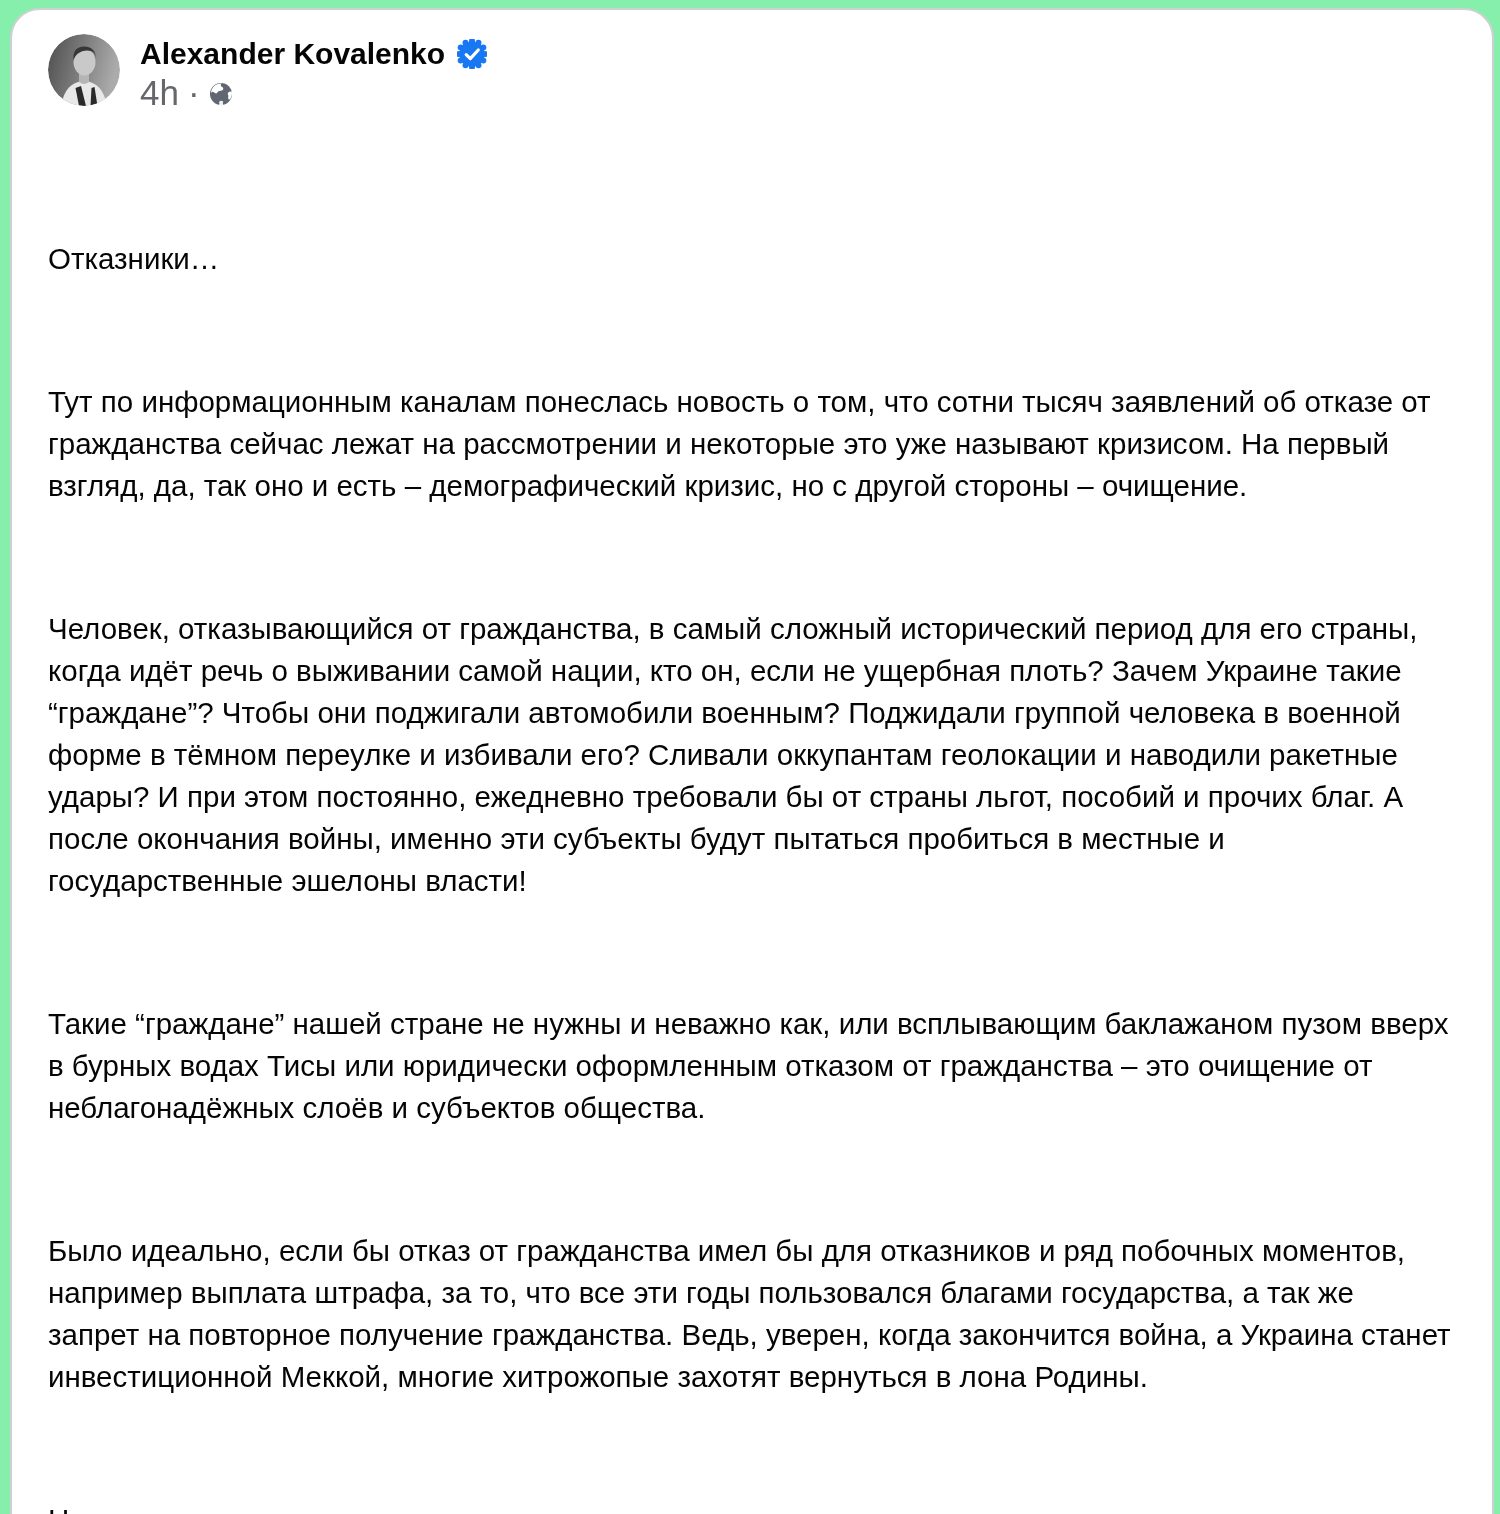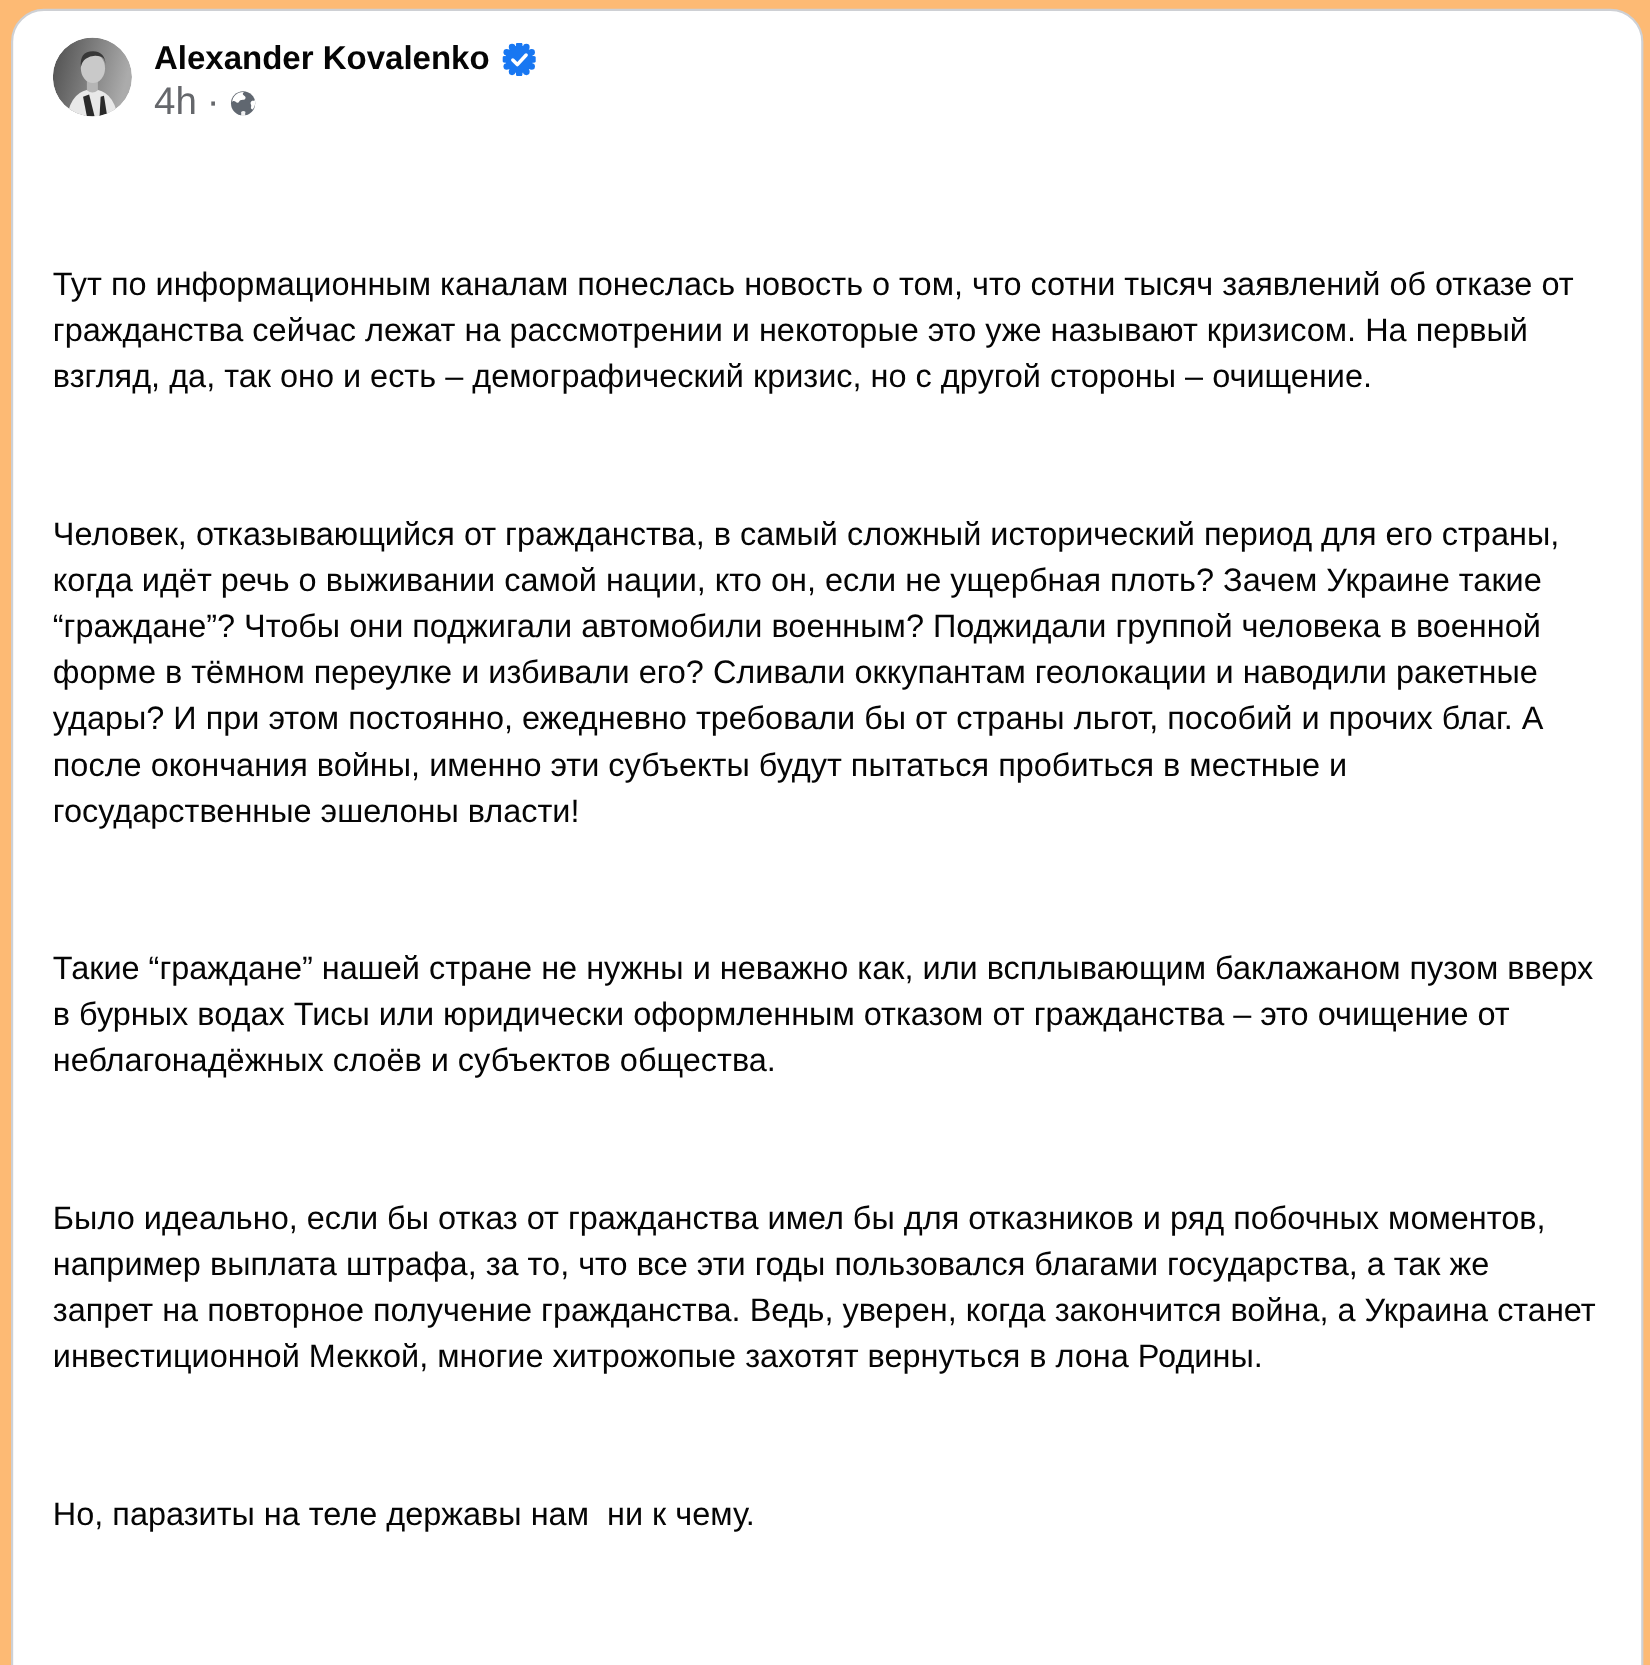--- a/index.html
+++ b/index.html
@@ -6,21 +6,21 @@
     margin: 0;
     padding: 0;
     background: #ffffff;
     width: 1500px;
     font-family: "Liberation Sans", sans-serif;
   }
   .stage {
     position: relative;
     width: 1500px;
     height: 1514px;
-    background: #fdba74;
+    background: #86efac;
     overflow: hidden;
   }
   .card {
     box-sizing: border-box;
     position: absolute;
     left: 10px;
     top: 8px;
     width: 1484px;
     min-height: 1483px;
     background: #ffffff;
@@ -140,20 +140,21 @@
             <circle cx="12" cy="12" r="11" fill="#606770"></circle>
             <path fill="#ffffff" d="M12.8 1.6c-1.6.9-1.3 2.6 0 3.2 1.3.6 2 1.9 1 3.1-.9 1.2-2.9.4-4.3 1.3-1.4.9-1.1 2.4-2.6 2.3-1.4-.1-2.2-2-3.8-1.6-.6.2-1 .6-1.1 1.1C2.3 5.6 6.6 1.3 12.8 1.6z"></path>
             <path fill="#ffffff" d="M22.6 9.2c-1.3.7-3.1.2-3.7 1.8-.6 1.6 1 2.4.4 3.9-.6 1.4.2 2.9 1.6 2.5 1.3-1.7 2.1-3.9 2.1-6.2 0-.7-.1-1.4-.4-2z"></path>
             <path fill="#ffffff" d="M10.2 20.8c.3 1 .1 1.8-.3 2.1 1.8.4 3.2.3 4.4 0-.5-.5-.6-1.4-.2-2.3.4-.9-.4-1.8-1.9-1.8-1.5 0-2.4 1-2 2z" opacity="0.9"></path>
           </svg>
         </div>
       </div>
     </div>
 
     <div class="post">
+      <p>Отказники…</p>
       <p>Тут по информационным каналам понеслась новость о том, что сотни тысяч заявлений об отказе от гражданства сейчас лежат на рассмотрении и некоторые это уже называют кризисом. На первый взгляд, да, так оно и есть – демографический кризис, но с другой стороны – очищение.</p>
       <p>Человек, отказывающийся от гражданства, в самый сложный исторический период для его страны, когда идёт речь о выживании самой нации, кто он, если не ущербная плоть? Зачем Украине такие “граждане”? Чтобы они поджигали автомобили военным? Поджидали группой человека в военной форме в тёмном переулке и избивали его? Сливали оккупантам геолокации и наводили ракетные удары? И при этом постоянно, ежедневно требовали бы от страны льгот, пособий и прочих благ. А после окончания войны, именно эти субъекты будут пытаться пробиться в местные и государственные эшелоны власти!</p>
       <p>Такие “граждане” нашей стране не нужны и неважно как, или всплывающим баклажаном пузом вверх в бурных водах Тисы или юридически оформленным отказом от гражданства – это очищение от неблагонадёжных слоёв и субъектов общества.</p>
       <p>Было идеально, если бы отказ от гражданства имел бы для отказников и ряд побочных моментов, например выплата штрафа, за то, что все эти годы пользовался благами государства, а так же запрет на повторное получение гражданства. Ведь, уверен, когда закончится война, а Украина станет инвестиционной Меккой, многие хитрожопые захотят вернуться в лона Родины.</p>
       <p>Но, паразиты на теле державы нам  ни к чему.</p>
       
       
       
     </div>
 

